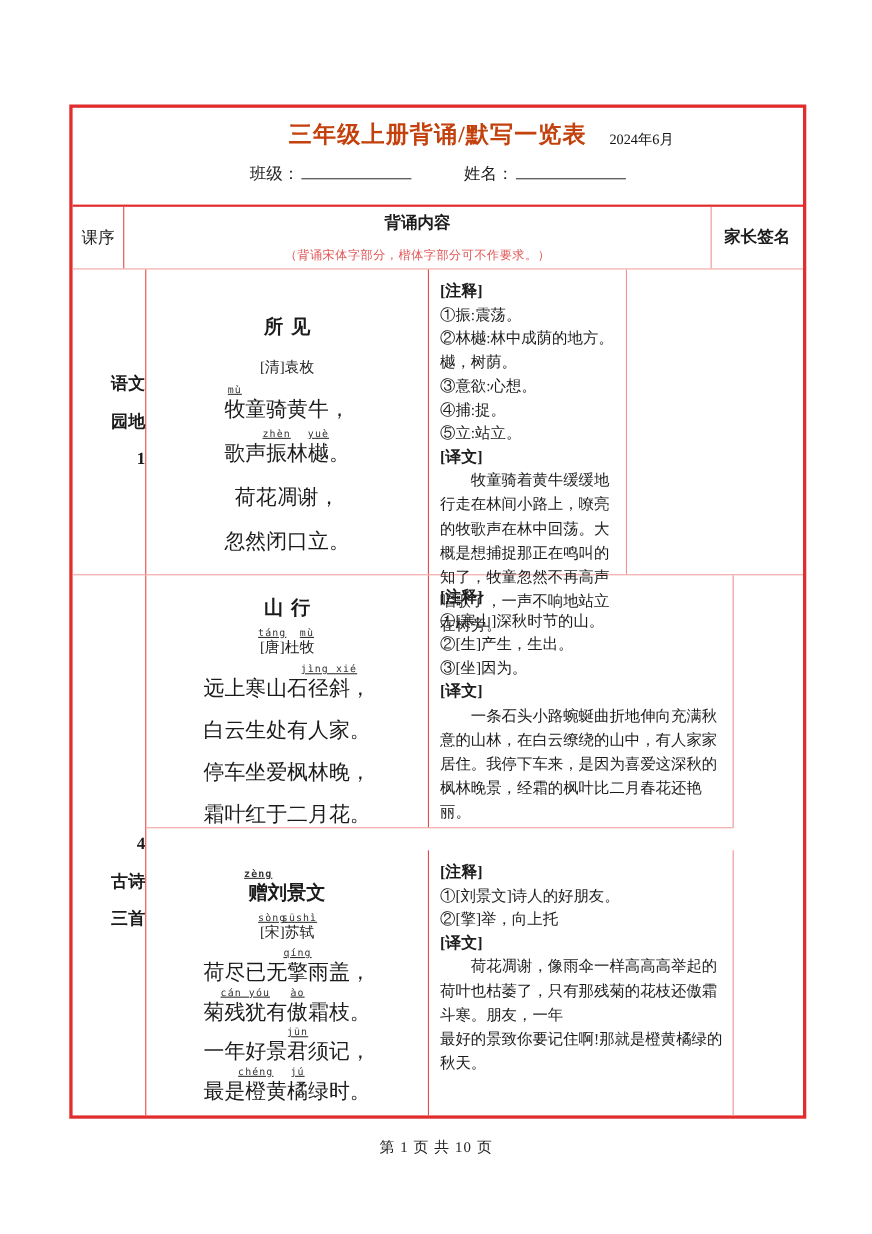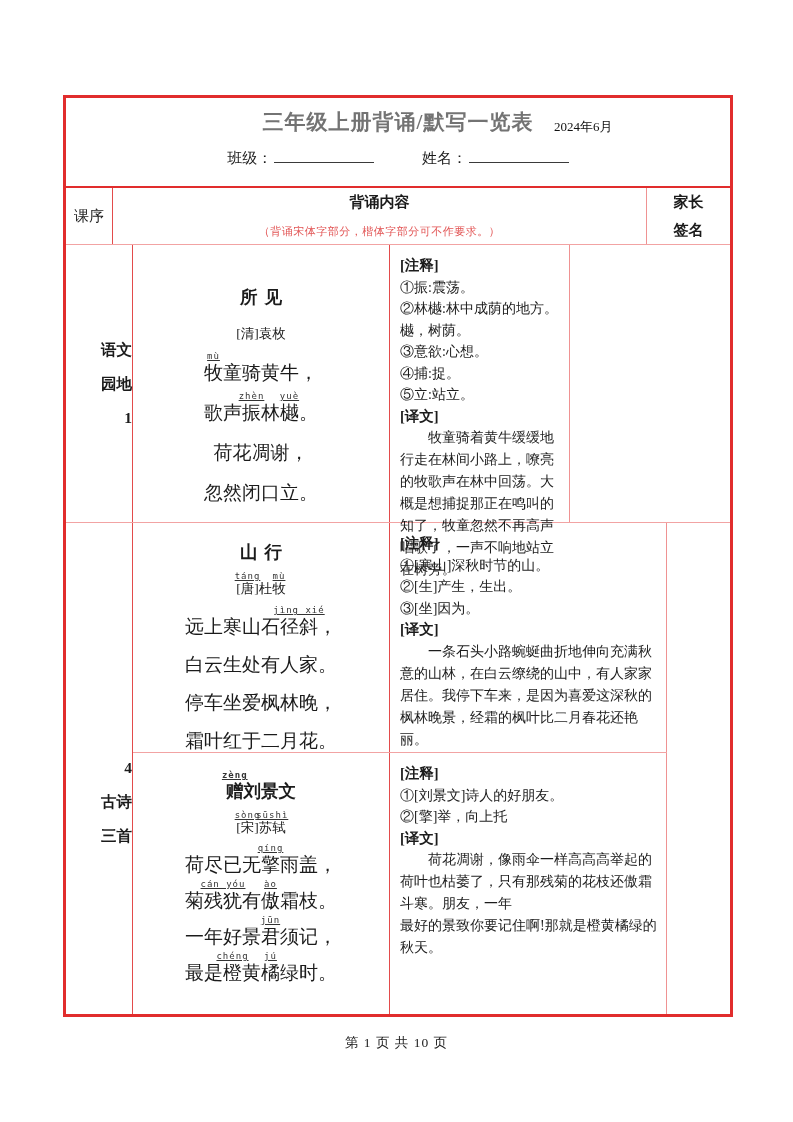--- a/index.html
+++ b/index.html
@@ -6,44 +6,44 @@
   body{width:793px;height:1122px;background:#ffffff;position:relative;
        font-family:"Liberation Serif","DejaVu Serif",serif;color:#1b1b1b;}
   *{box-sizing:border-box;}
 
   .sheet{position:absolute;left:63px;top:95px;width:670px;height:922px;
          border:3px solid #e12d2d;display:flex;flex-direction:column;background:#fff;}
 
   
   .head{height:90px;border-bottom:2px solid #e12d2d;position:relative;}
   .title-line{position:relative;text-align:center;padding-top:10px;}
-  .doc-title{font-size:21px;font-weight:bold;color:#737373;letter-spacing:1px;}
+  .doc-title{font-size:21px;font-weight:bold;color:#c2410c;letter-spacing:1px;}
   .doc-date{position:absolute;left:488px;top:20px;font-size:13px;font-weight:normal;color:#111;}
   .blanks-line{margin-top:13px;text-align:center;font-size:15px;}
   .blank{display:inline-block;width:100px;height:13px;border-bottom:1.5px solid #3a3a3a;margin-left:2px;}
   .name-label{margin-left:44px;}
 
   
   .grid-header{height:57px;display:flex;border-bottom:1.5px solid #f2a3a3;}
   .col-course{width:47px;border-right:1.5px solid #e34b4b;display:flex;align-items:center;justify-content:center;font-size:15px;}
   .col-content{width:534px;border-right:1.5px solid #ef9292;display:flex;flex-direction:column;align-items:center;justify-content:center;}
   .hc-title{font-size:15px;font-weight:bold;}
   .hc-note{font-size:11px;color:#e25555;margin-top:12px;letter-spacing:0.5px;}
-  .col-sign{flex:1;display:flex;flex-direction:column;align-items:center;justify-content:center;font-size:15px;font-weight:bold;text-align:right;}
+  .col-sign{flex:1;display:flex;flex-direction:row;align-items:center;justify-content:center;font-size:15px;font-weight:bold;text-align:right;}
   .col-sign div{line-height:1.9;}
 
   .row{display:flex;}
   .row1{height:278px;border-bottom:1.5px solid #f2a3a3;}
   .row2{flex:1;}
   .cell{height:100%;}
   .index{width:67px;border-right:1.5px solid #e34b4b;display:flex;flex-direction:column;
          align-items:flex-end;justify-content:center;font-size:15.5px;font-weight:bold;}
   .index div{line-height:34px;}
   .index.low{justify-content:flex-start;padding-top:228px;}
-  .middle{width:534px;display:flex;flex-direction:column;}
+  .middle{width:534px;display:flex;flex-direction:column;gap:20px;}
   .subrow{display:flex;}
   .sub1{height:230px;border-bottom:1.5px solid #f2a3a3;}
   .sub2{flex:1;}
   .poem{width:257px;border-right:1.5px solid #e34b4b;text-align:center;}
   .notes{flex:1;border-right:1.5px solid #ef9292;padding:10px 8px 0 10px;
          font-size:14px;line-height:21.5px;color:#1c1c1c;text-align:left;}
   .sign{flex:1;}
 
   
   .p1{padding-top:40px;}

